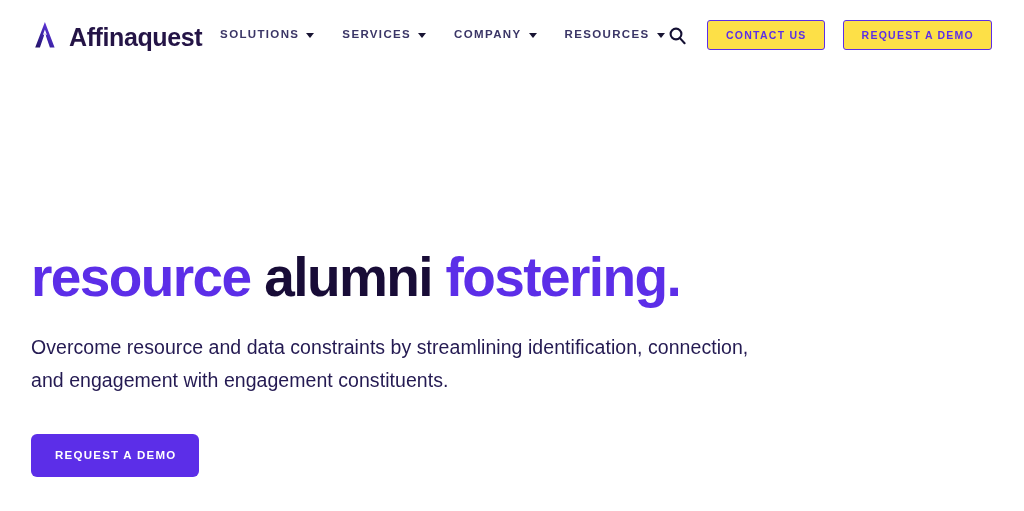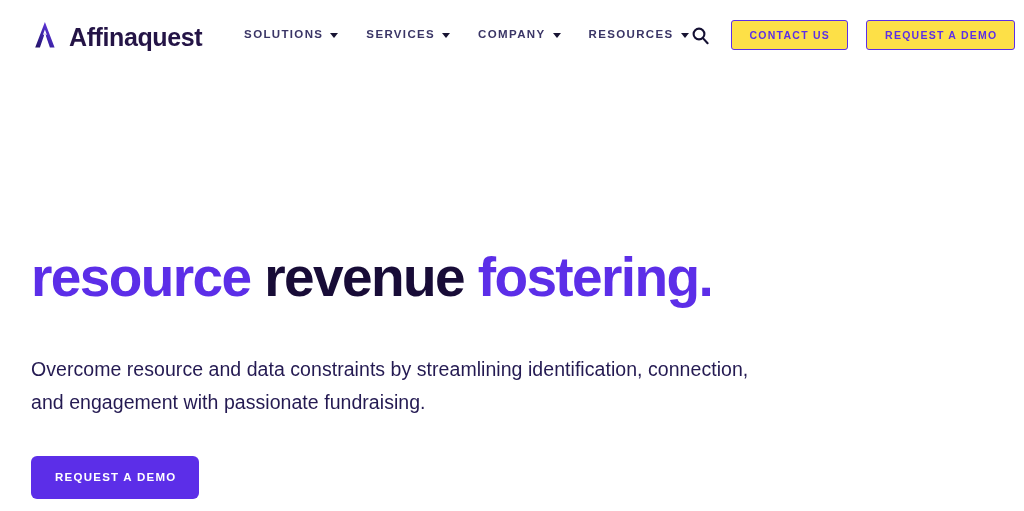--- a/index.html
+++ b/index.html
@@ -40,21 +40,21 @@
     letter-spacing:-0.4px;
     color:#241446;
     line-height:1;
     white-space:nowrap;
   }
 
   
   .main-nav{
     display:flex;
     align-items:center;
-    margin-left:42px;
+    margin-left:18px;
     gap:28px;
     flex:0 0 auto;
   }
   .nav-item{
     display:flex;
     align-items:center;
     gap:7px;
     cursor:pointer;
     white-space:nowrap;
   }
@@ -116,21 +116,21 @@
     font-size:55px;
     font-weight:bold;
     line-height:58.5px;
     letter-spacing:-1.6px;
     color:#5c2ee8;
     max-width:900px;
   }
   .hero-title .dark{ color:#180c37; }
 
   .hero-sub{
-    margin-top:46px;
+    margin-top:24px;
     font-size:19.5px;
     line-height:33px;
     color:#241a52;
     letter-spacing:0.05px;
     max-width:950px;
     font-weight:normal;
   }
 
   .cta-btn{
     margin-top:37px;
@@ -205,23 +205,23 @@
     <button class="ghost-btn">REQUEST A DEMO</button>
   </div>
 
 </header>
 
 <main class="hero">
 
   <h1 class="hero-title">
     <br>
     <br>
-    <span>resource </span><span class="dark">revenue</span><span> fostering.</span>
+    <span>resource </span><span class="dark">alumni</span><span> fostering.</span>
   </h1>
 
   <p class="hero-sub">
     <span>Overcome resource and data constraints by streamlining identification, connection,</span><br>
-    <span>and engagement with passionate fundraising.</span>
+    <span>and engagement with engagement constituents.</span>
   </p>
 
   <button class="cta-btn">REQUEST A DEMO</button>
 
 </main>
 
 </body></html>

